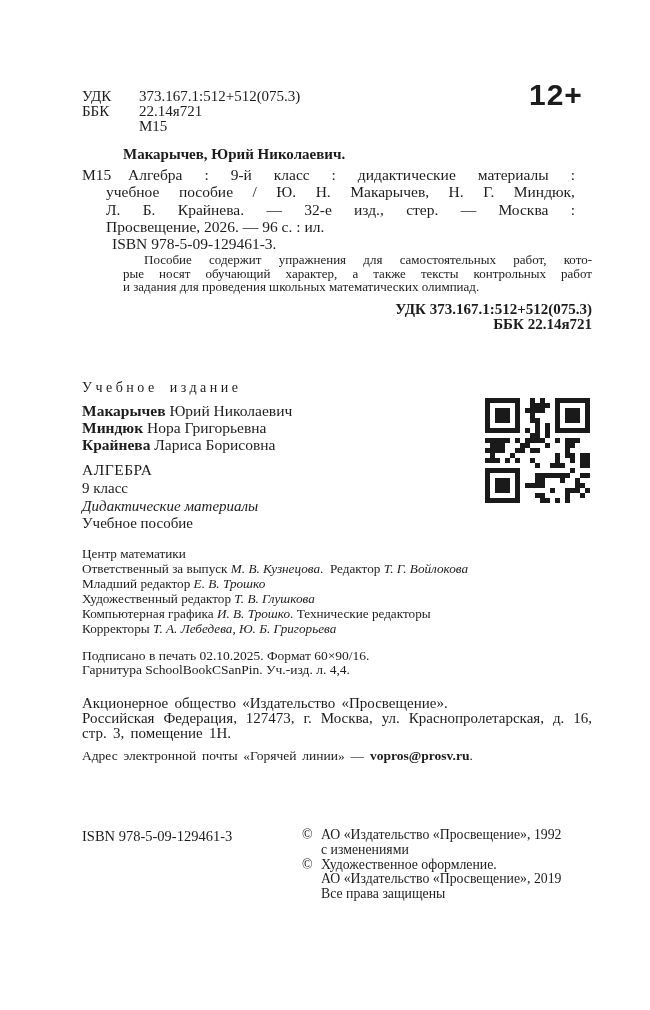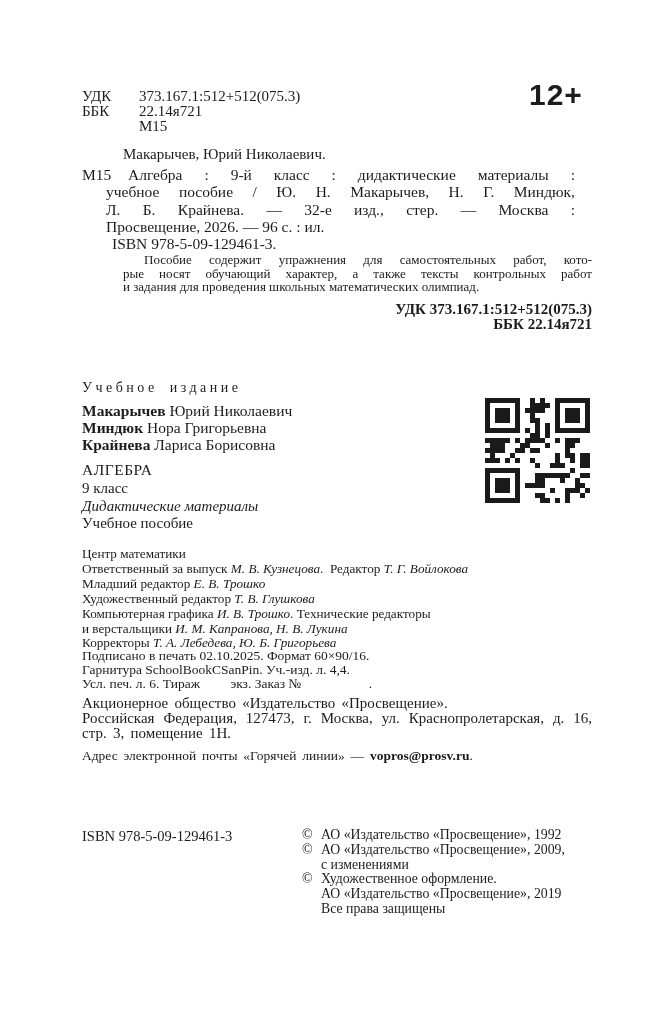--- a/index.html
+++ b/index.html
@@ -15,21 +15,21 @@
   .bd{font-weight:bold}
   .it{font-style:italic}
   .cell-label{display:inline-block;width:57px}
   .cell-mark{display:inline-block;width:19px}
 
   .age-badge{
     left:529px;top:78px;font-family:"Liberation Sans",sans-serif;
     font-size:30px;font-weight:bold;letter-spacing:1px;
   }
   .topcard{left:82px;top:89px;font-size:15px;line-height:14.6px}
-  .cat-heading{left:123px;top:146px;font-size:15px;font-weight:normal}
+  .cat-heading{left:123px;top:146px;font-size:15px;font-weight:bold}
   .catalog-wrap{left:82px;top:166px;width:510px;font-size:15.5px;line-height:17.3px}
   .hang{position:absolute;left:0;top:0}
   .cat-body{margin-left:24px;width:469px}
   .isbn-note{margin-left:30px}
   .annotation{left:123px;top:253px;width:469px;font-size:13px;line-height:13.5px}
   .annotation .ind{text-indent:21px}
   .udk-right{left:82px;top:302px;width:510px;text-align:right;font-weight:bold;font-size:15px;line-height:15.2px}
   .edition{left:82px;top:380px;font-size:14px;letter-spacing:3.5px;word-spacing:5px}
   .authors{left:82px;top:403px;font-size:15.5px;line-height:16.8px}
   .titleblock{left:82px;top:459px}
@@ -304,43 +304,40 @@
   <div class="tb-line it">Дидактические материалы</div>
   <div class="tb-line">Учебное пособие</div>
 </div>
 
 <div class="abs staff">
     <div class="line"><span>Центр математики</span></div>
     <div class="line"><span>Ответственный за выпуск </span><span class="it">М. В. Кузнецова</span><span>.&nbsp; Редактор </span><span class="it">Т. Г. Войлокова</span></div>
     <div class="line"><span>Младший редактор </span><span class="it">Е. В. Трошко</span></div>
     <div class="line"><span>Художественный редактор </span><span class="it">Т. В. Глушкова</span></div>
     <div class="line"><span>Компьютерная графика </span><span class="it">И. В. Трошко</span><span>. Технические редакторы</span></div>
-    <div class="line"><span>и верстальщики </span><span class="it">И. М. Капранова, Н. В. Лукина</span></div>
     <div class="line"><span>Корректоры </span><span class="it">Т. А. Лебедева, Ю. Б. Григорьева</span></div>
   </div>
 
 <div class="abs printinfo">
     <div class="line"><span>Подписано в печать 02.10.2025. Формат 60×90/16.</span></div>
     <div class="line"><span>Гарнитура SchoolBookCSanPin. Уч.-изд. л. 4,4.</span></div>
-    <div class="line"><span>Усл. печ. л. 6. Тираж&nbsp;&nbsp;&nbsp;&nbsp;&nbsp;&nbsp;&nbsp;&nbsp; экз. Заказ №&nbsp;&nbsp;&nbsp;&nbsp;&nbsp;&nbsp;&nbsp;&nbsp;&nbsp;&nbsp;&nbsp;&nbsp;&nbsp;&nbsp;&nbsp;&nbsp;&nbsp;&nbsp;&nbsp; .</span></div>
   </div>
 
 <div class="abs publisher">
     <div class="line spread"><span>Акционерное общество «Издательство «Просвещение».</span></div>
     <div class="line just"><span>Российская Федерация, 127473, г. Москва, ул. Краснопролетарская, д. 16,</span></div>
     <div class="line spread"><span>стр. 3, помещение 1Н.</span></div>
   </div>
 
 <div class="abs email">
     <div class="line"><span>Адрес электронной почты «Горячей линии» — </span><span class="bd">vopros@prosv.ru</span><span>.</span></div>
   </div>
 
 <div class="abs bottom">
   <div class="isbn-bottom">ISBN 978-5-09-129461-3</div>
   <div class="copyrights">
       <div class="line"><span class="cell-mark">©</span><span>АО «Издательство «Просвещение», 1992</span></div>
-      <div class="line"><span class="cell-mark">©</span><span>АО «Издательство «Просвещение», 2009,</span></div>
       <div class="line"><span class="cell-mark"></span><span>с изменениями</span></div>
       <div class="line"><span class="cell-mark">©</span><span>Художественное оформление.</span></div>
       <div class="line"><span class="cell-mark"></span><span>АО «Издательство «Просвещение», 2019</span></div>
       <div class="line"><span class="cell-mark"></span><span>Все права защищены</span></div>
     </div>
 </div>
 
 </body></html>

